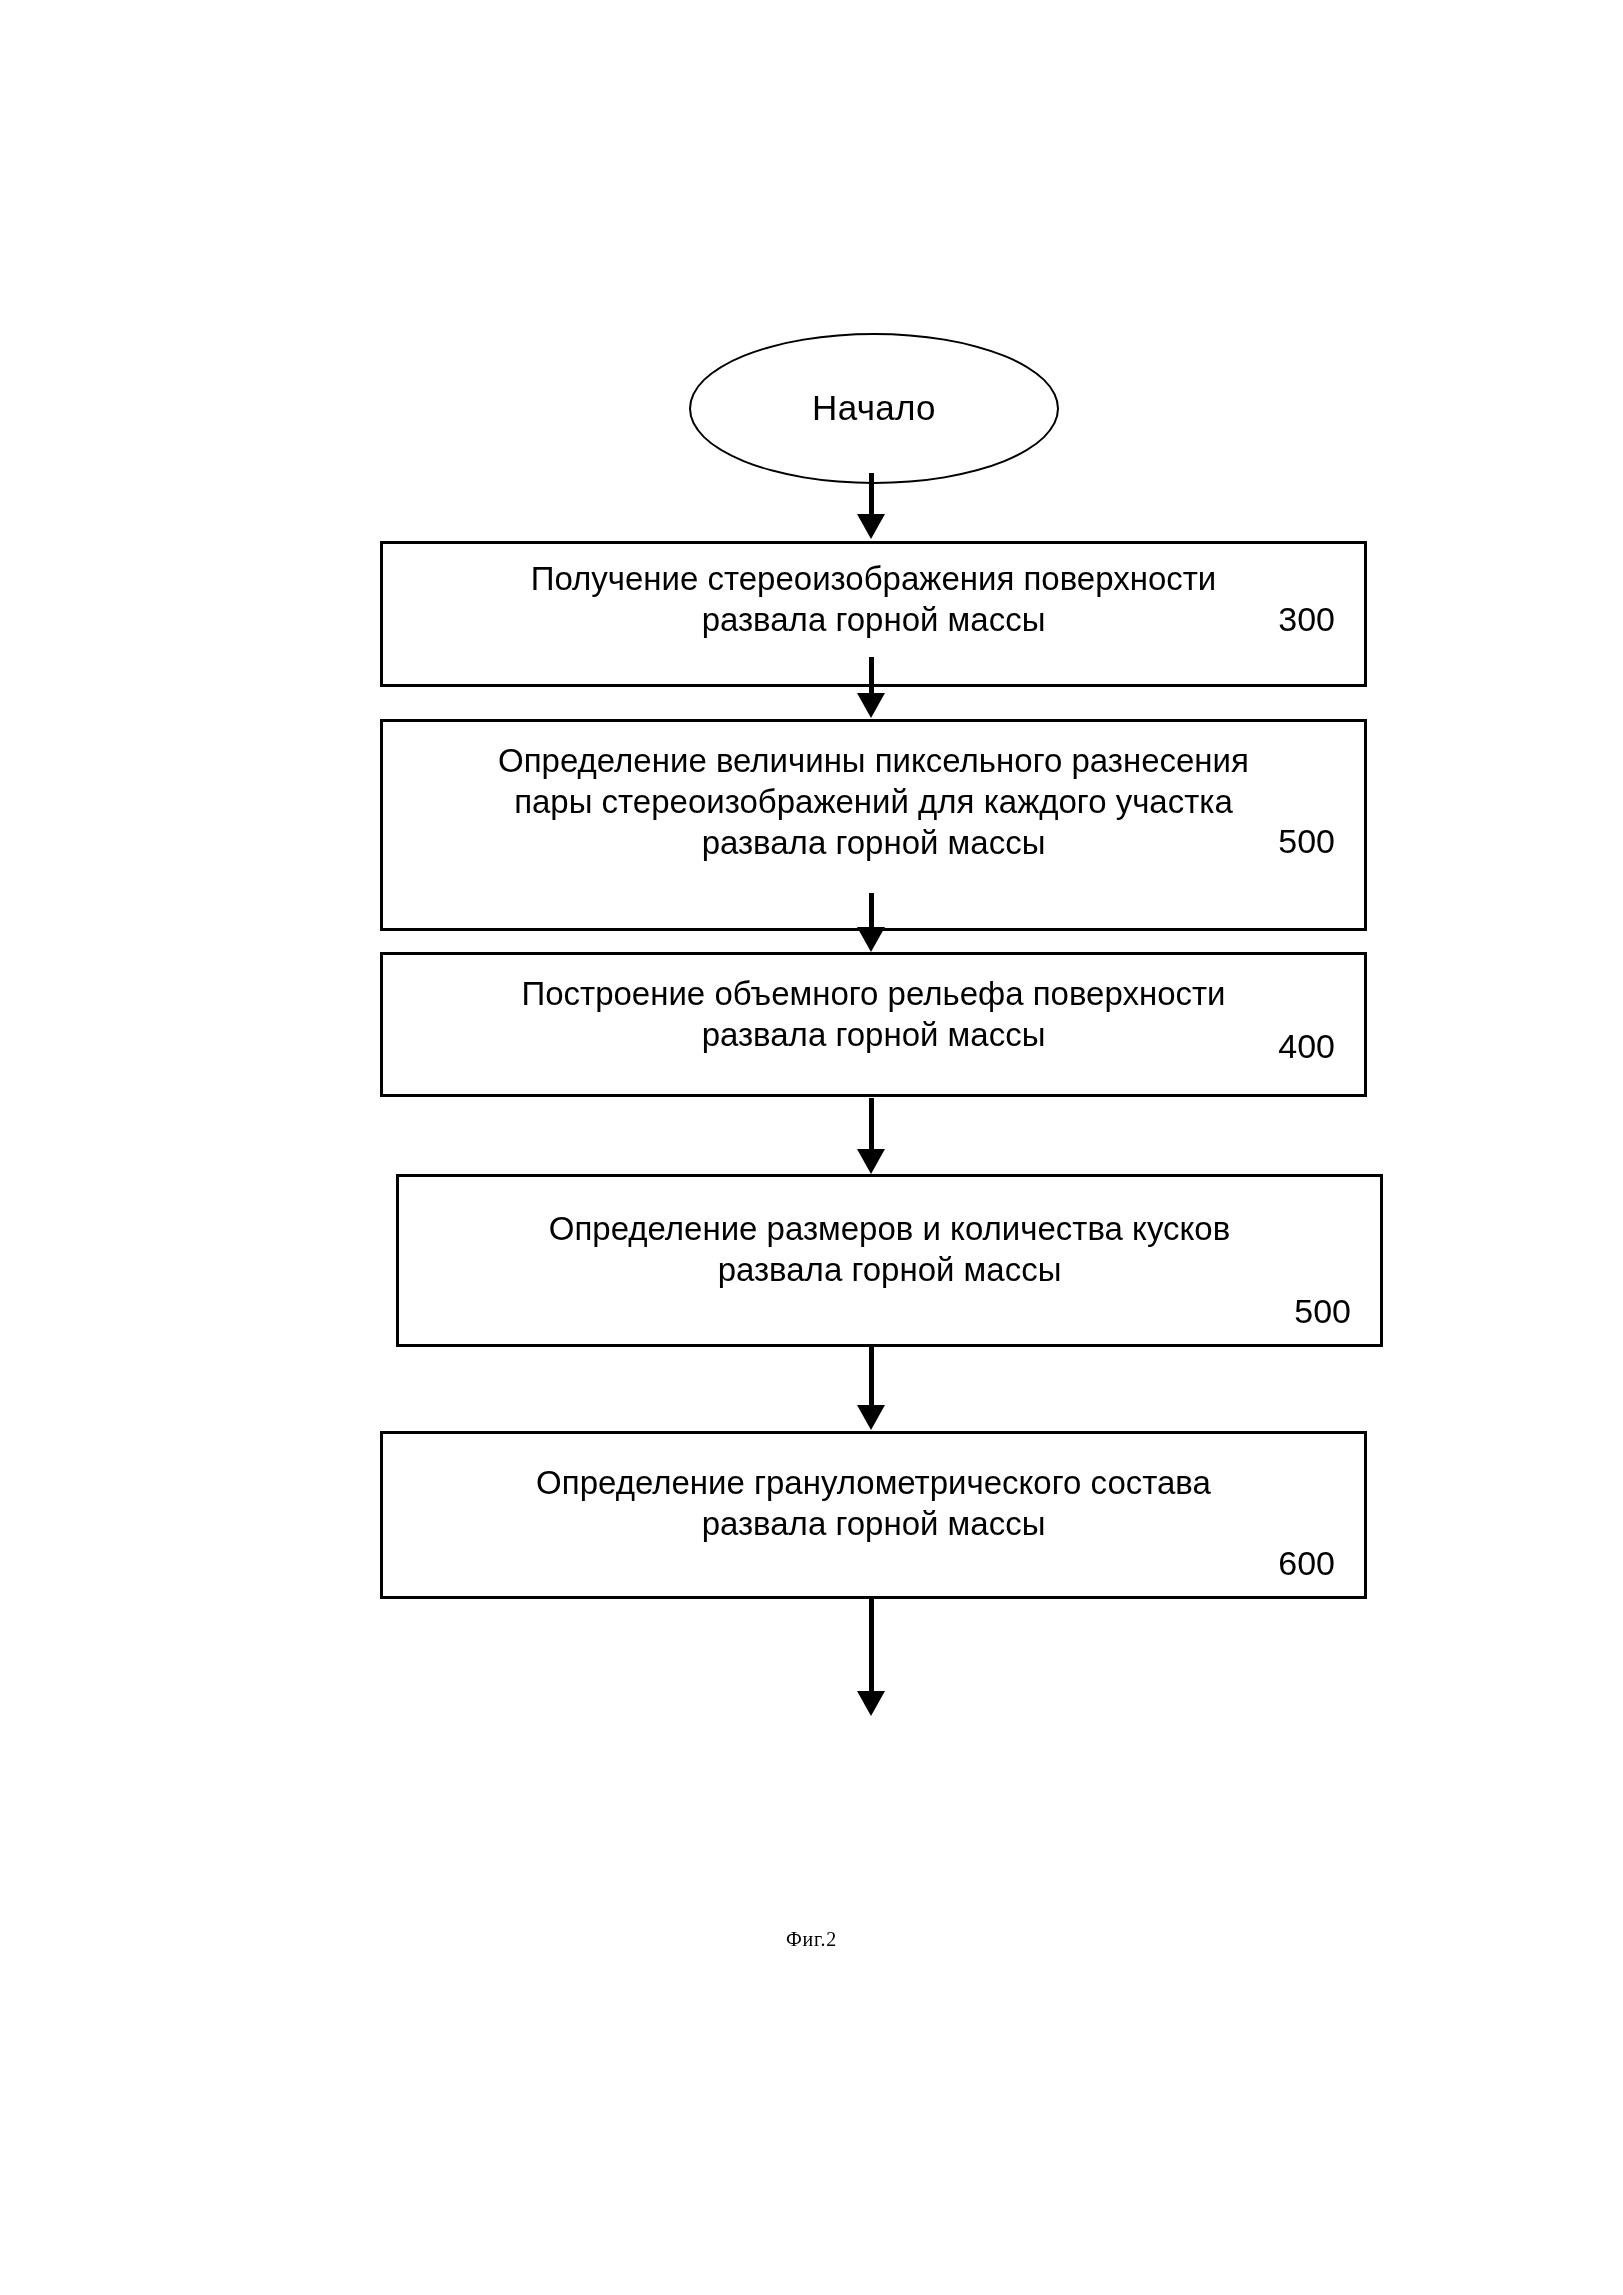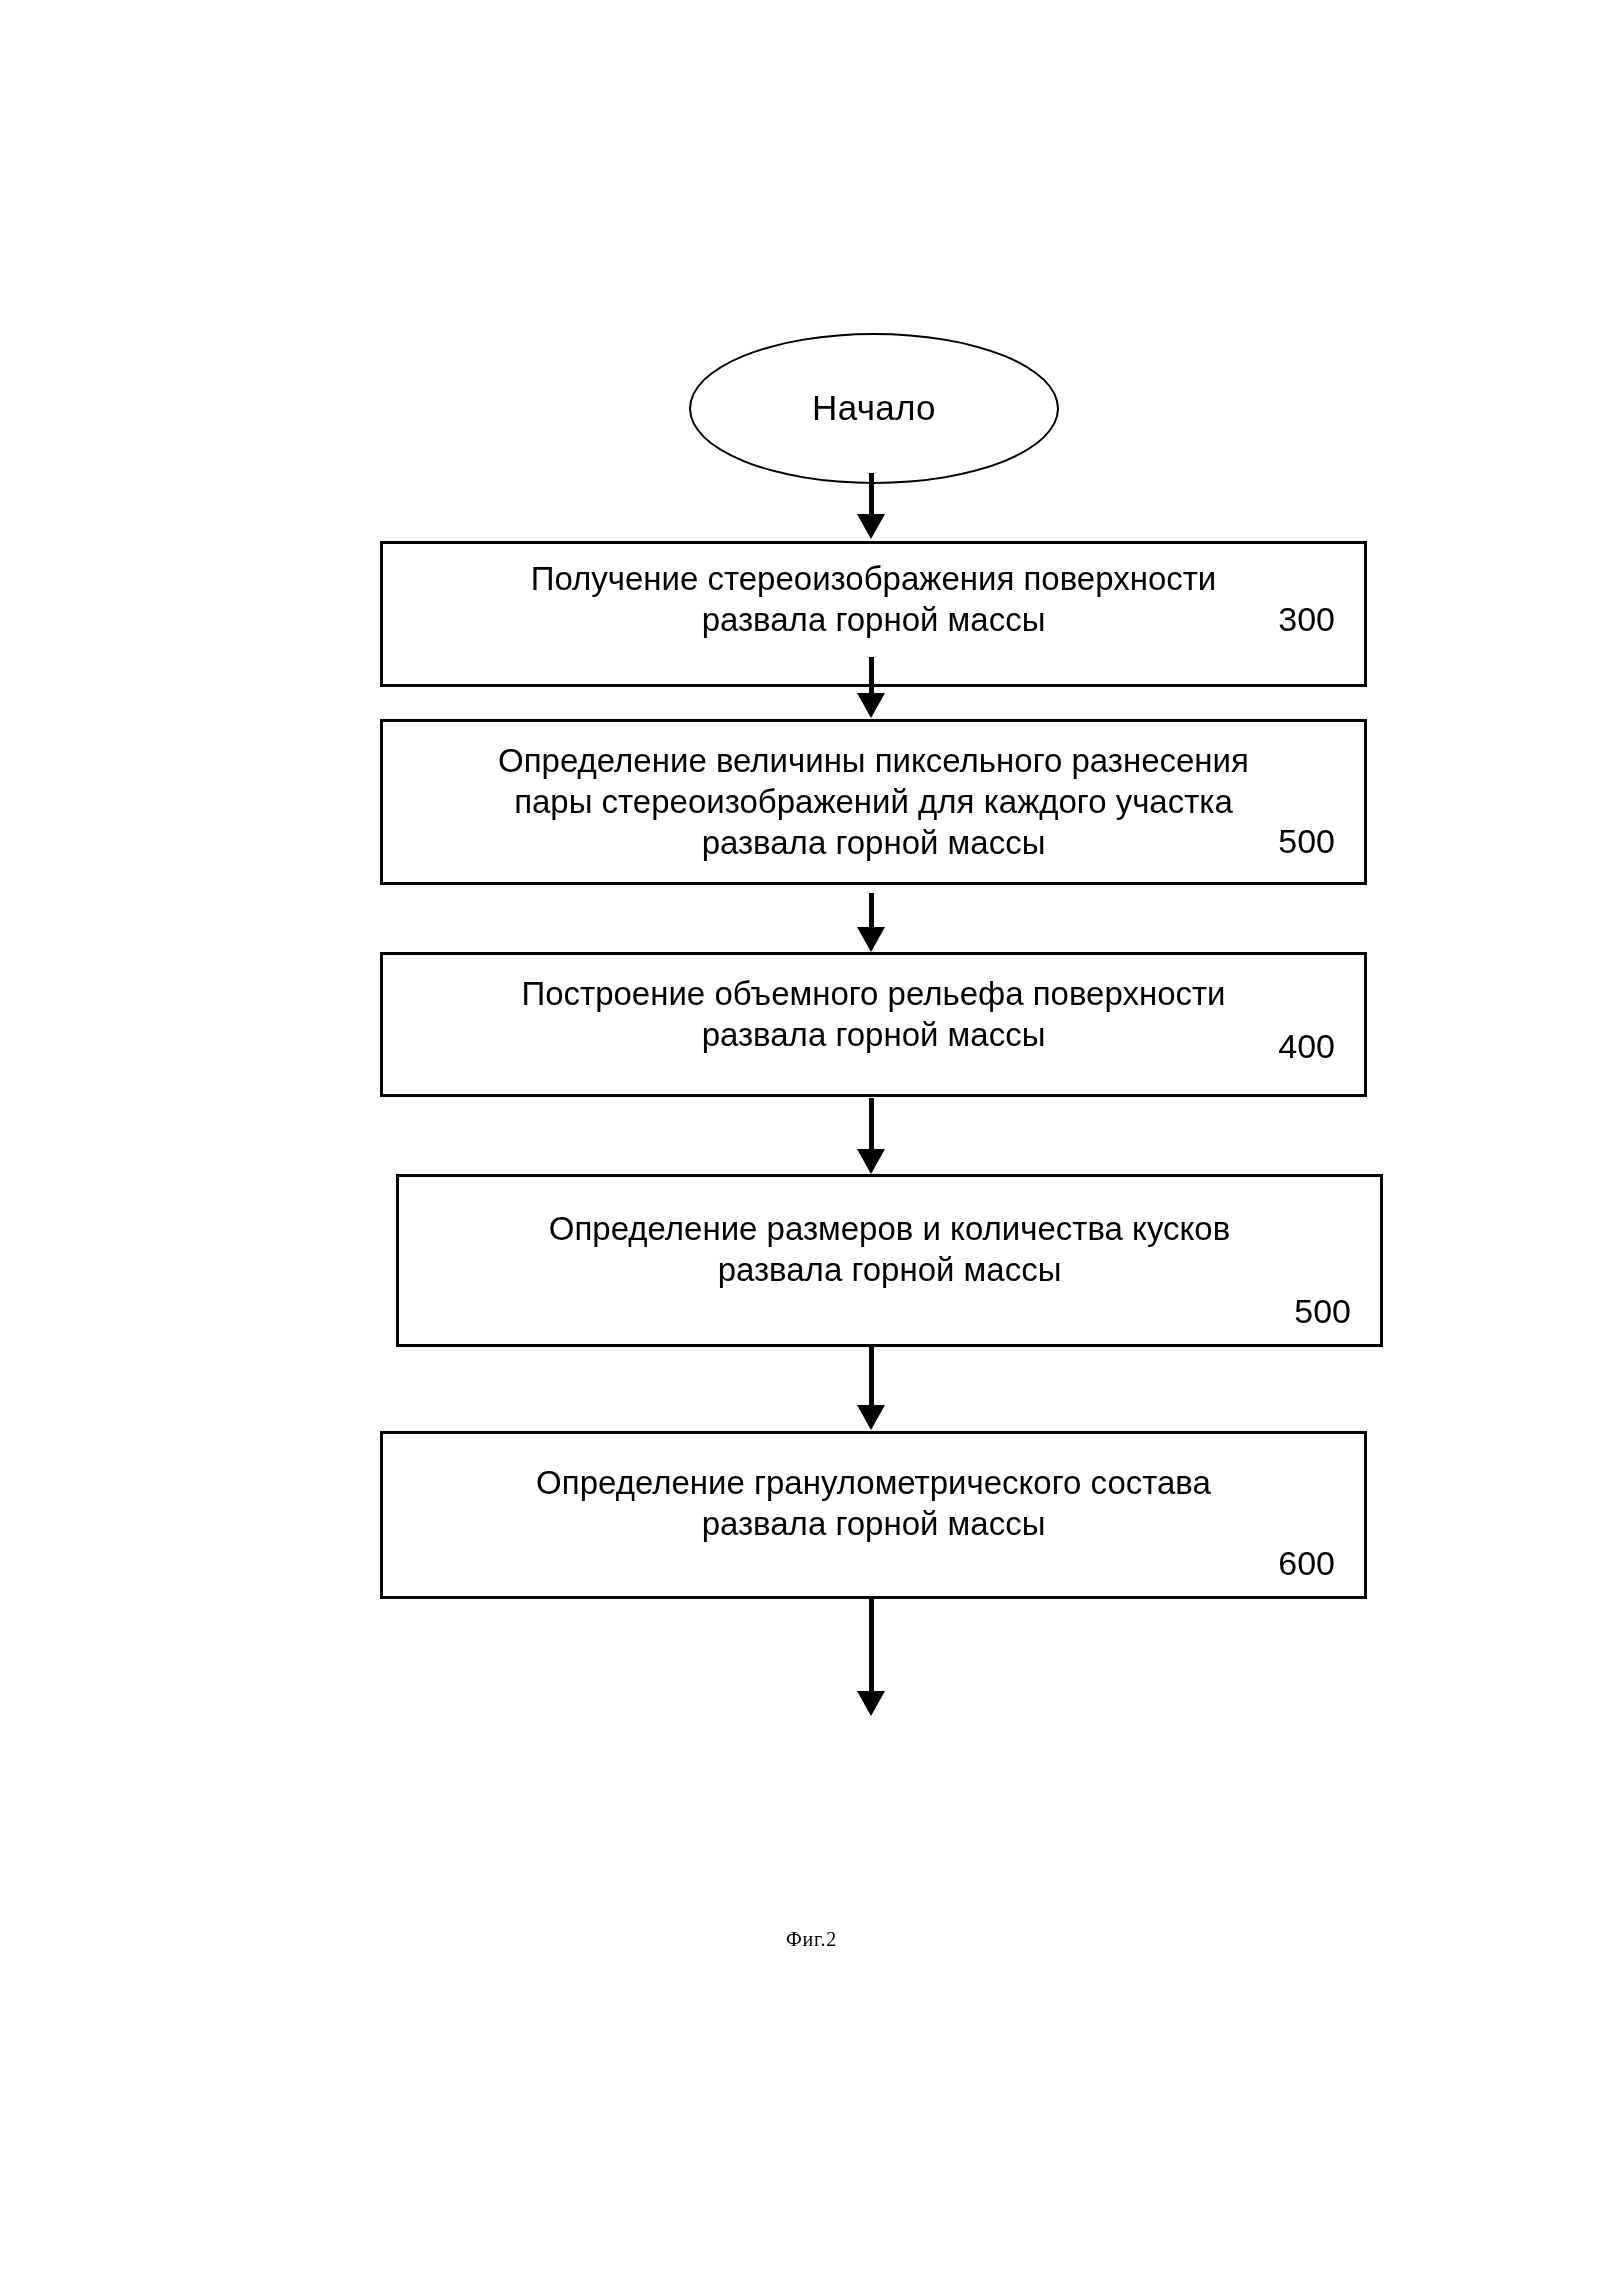--- a/index.html
+++ b/index.html
@@ -80,21 +80,21 @@
     right: 29px;
     font-size: 34px;
     line-height: 41px;
     text-align: right;
   }
 
   #node-200 { top: 541px;  height: 146px; }
   #node-200 .box-text { top: 14.4px; }
   #node-200 .box-num  { top: 55px; }
 
-  #node-300 { top: 719px; height: 166px; padding-left: 32px; }
+  #node-300 { top: 719px; height: 212px; padding-left: 32px; }
   #node-300 .box-text { top: 18.3px; }
   #node-300 .box-num  { top: 99px; }
 
   #node-400 { top: 952px; height: 145px; }
   #node-400 .box-text { top: 18.3px; }
   #node-400 .box-num  { top: 71px; }
 
   #node-500 { top: 1174px; height: 173px; margin-left: 16px; }
   #node-500 .box-text { top: 31px; }
   #node-500 .box-num  { top: 114px; }

